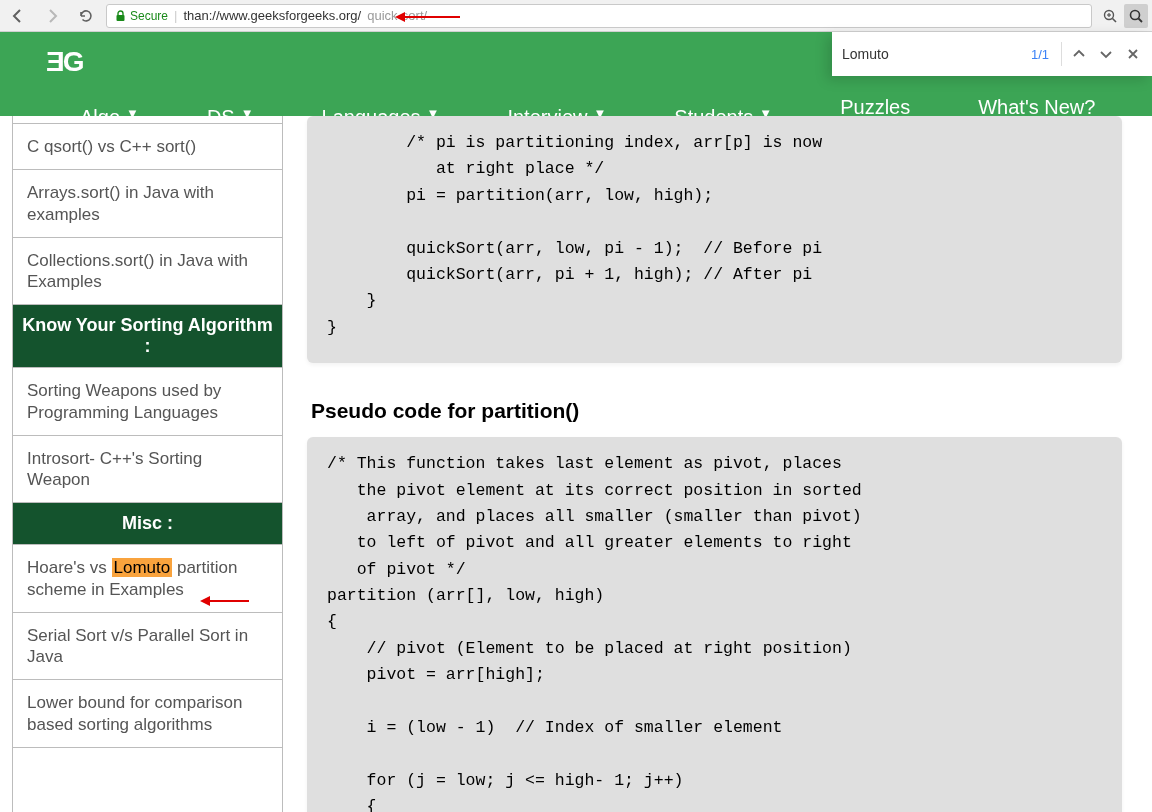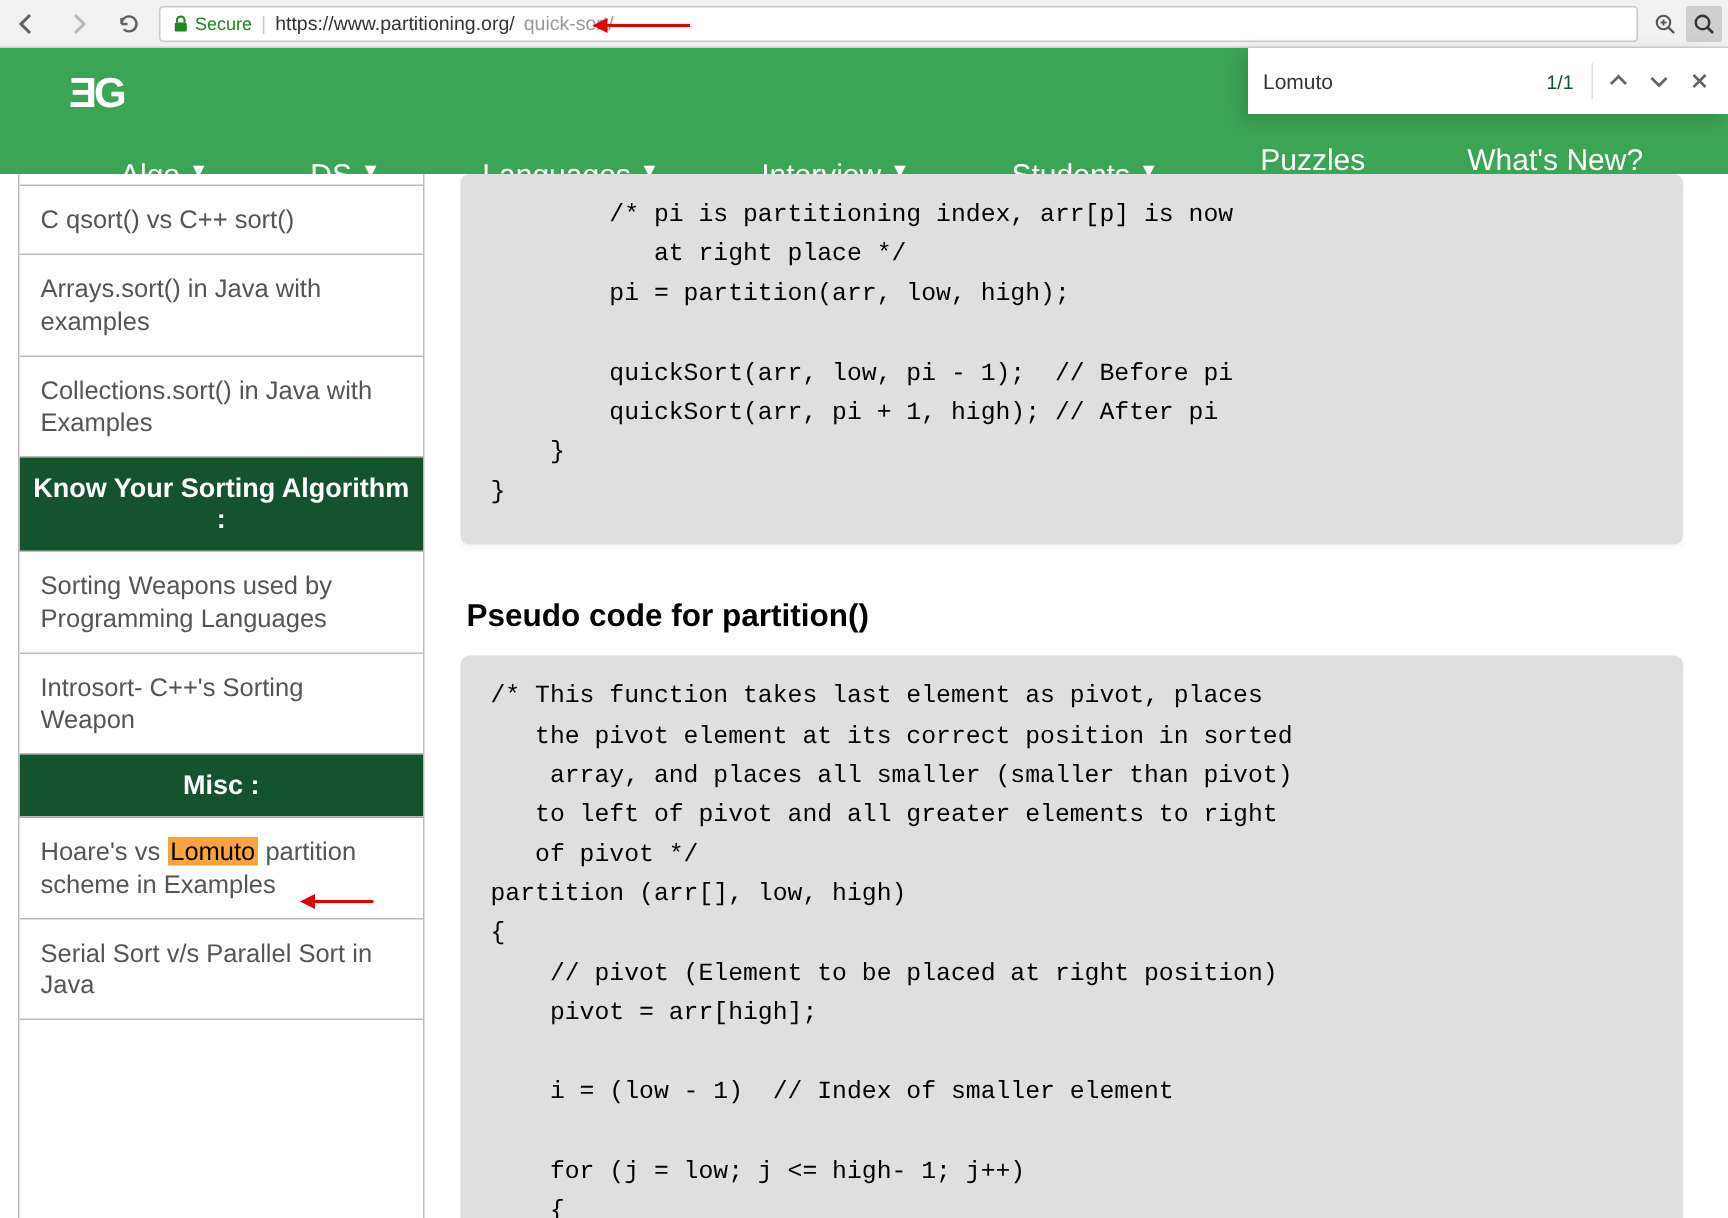--- a/index.html
+++ b/index.html
@@ -12,21 +12,21 @@
   .addr-box { flex:1; height:24px; background:#fff; border:1px solid #c9c9c9; border-radius:3px; display:flex; align-items:center; padding:0 8px; font-size:13px; color:#333; gap:6px; position:relative; }
   .secure { color:#1a8a1a; display:flex; align-items:center; gap:4px; font-size:12px; }
   .url-path { color:#999; }
   .zoom-icons { display:flex; gap:2px; }
   .zoom-btn { width:24px; height:24px; display:flex; align-items:center; justify-content:center; color:#555; }
   .zoom-hl { background:#cfcfcf; border-radius:2px; }
 
   
   .find-bar { position:absolute; top:32px; right:0; width:320px; height:44px; background:#fff; box-shadow:-5px 4px 12px rgba(0,0,0,.15); display:flex; align-items:center; padding:0 10px; gap:8px; z-index:50; }
   .find-input { flex:1; border:none; outline:none; font-size:14px; color:#333; }
-  .find-count { color:#14532d; font-size:13px; margin-right:4px; }
+  .find-count { color:#3b82f6; font-size:13px; margin-right:4px; }
   .find-div { width:1px; height:24px; background:#ddd; }
   .find-btn { width:22px; height:22px; display:flex; align-items:center; justify-content:center; color:#666; }
 
   
   .topnav { background:#3ca555; color:#fff; display:flex; align-items:flex-start; padding-left:46px; gap:10px; flex-wrap:wrap; height:84px; }
   .logo { font-size:28px; font-weight:bold; margin-top:14px; margin-right:44px; letter-spacing:-2px; }
   .nav-row { display:flex; flex-wrap:wrap; gap:0; }
   .nav-item { font-size:20px; font-weight:normal; padding:18px 34px 10px; display:flex; align-items:flex-start; gap:6px; }
   .tri { font-size:13px; }
 
@@ -71,21 +71,21 @@
   </div>
   <div class="addr-box">
     <span class="secure">
       <svg width="11" height="12" viewBox="0 0 11 12">
           <rect x="1.5" y="5" width="8" height="6" rx="1" fill="#1a8a1a"></rect>
           <path d="M3 5V3.5a2.5 2.5 0 0 1 5 0V5" stroke="#1a8a1a" stroke-width="1.4" fill="none"></path>
         </svg>
       <span>Secure</span>
     </span>
     <span style="color:#ccc">|</span>
-    <span>https://www.partitioning.org/</span>
+    <span>than://www.geeksforgeeks.org/</span>
       <span class="url-path">quick-sort/</span>
   </div>
   <div class="zoom-icons">
     <div class="zoom-btn">
       <svg width="16" height="16" viewBox="0 0 16 16">
           <circle cx="7" cy="7" r="4.5" stroke="#555" stroke-width="1.4" fill="none"></circle>
           <line x1="10.5" y1="10.5" x2="14" y2="14" stroke="#555" stroke-width="1.6"></line>
           <line x1="5" y1="7" x2="9" y2="7" stroke="#555" stroke-width="1.2"></line>
           <line x1="7" y1="5" x2="7" y2="9" stroke="#555" stroke-width="1.2"></line>
         </svg>
@@ -159,20 +159,21 @@
     <div class="side-item">Arrays.sort() in Java with examples</div>
     <div class="side-item">Collections.sort() in Java with Examples</div>
     <div class="side-head">Know Your Sorting Algorithm :</div>
     <div class="side-item">Sorting Weapons used by Programming Languages</div>
     <div class="side-item">Introsort- C++'s Sorting Weapon</div>
     <div class="side-head">Misc :</div>
     <div class="side-item">
       <span>Hoare's vs </span><span class="hl">Lomuto</span><span> partition scheme in Examples</span>
     </div>
     <div class="side-item">Serial Sort v/s Parallel Sort in Java</div>
+    <div class="side-item">Lower bound for comparison based sorting algorithms</div>
   </div>
 
   <div class="content">
     <div class="codebox">        /* pi is partitioning index, arr[p] is now
            at right place */
         pi = partition(arr, low, high);
 
         quickSort(arr, low, pi - 1);  // Before pi
         quickSort(arr, pi + 1, high); // After pi
     }

